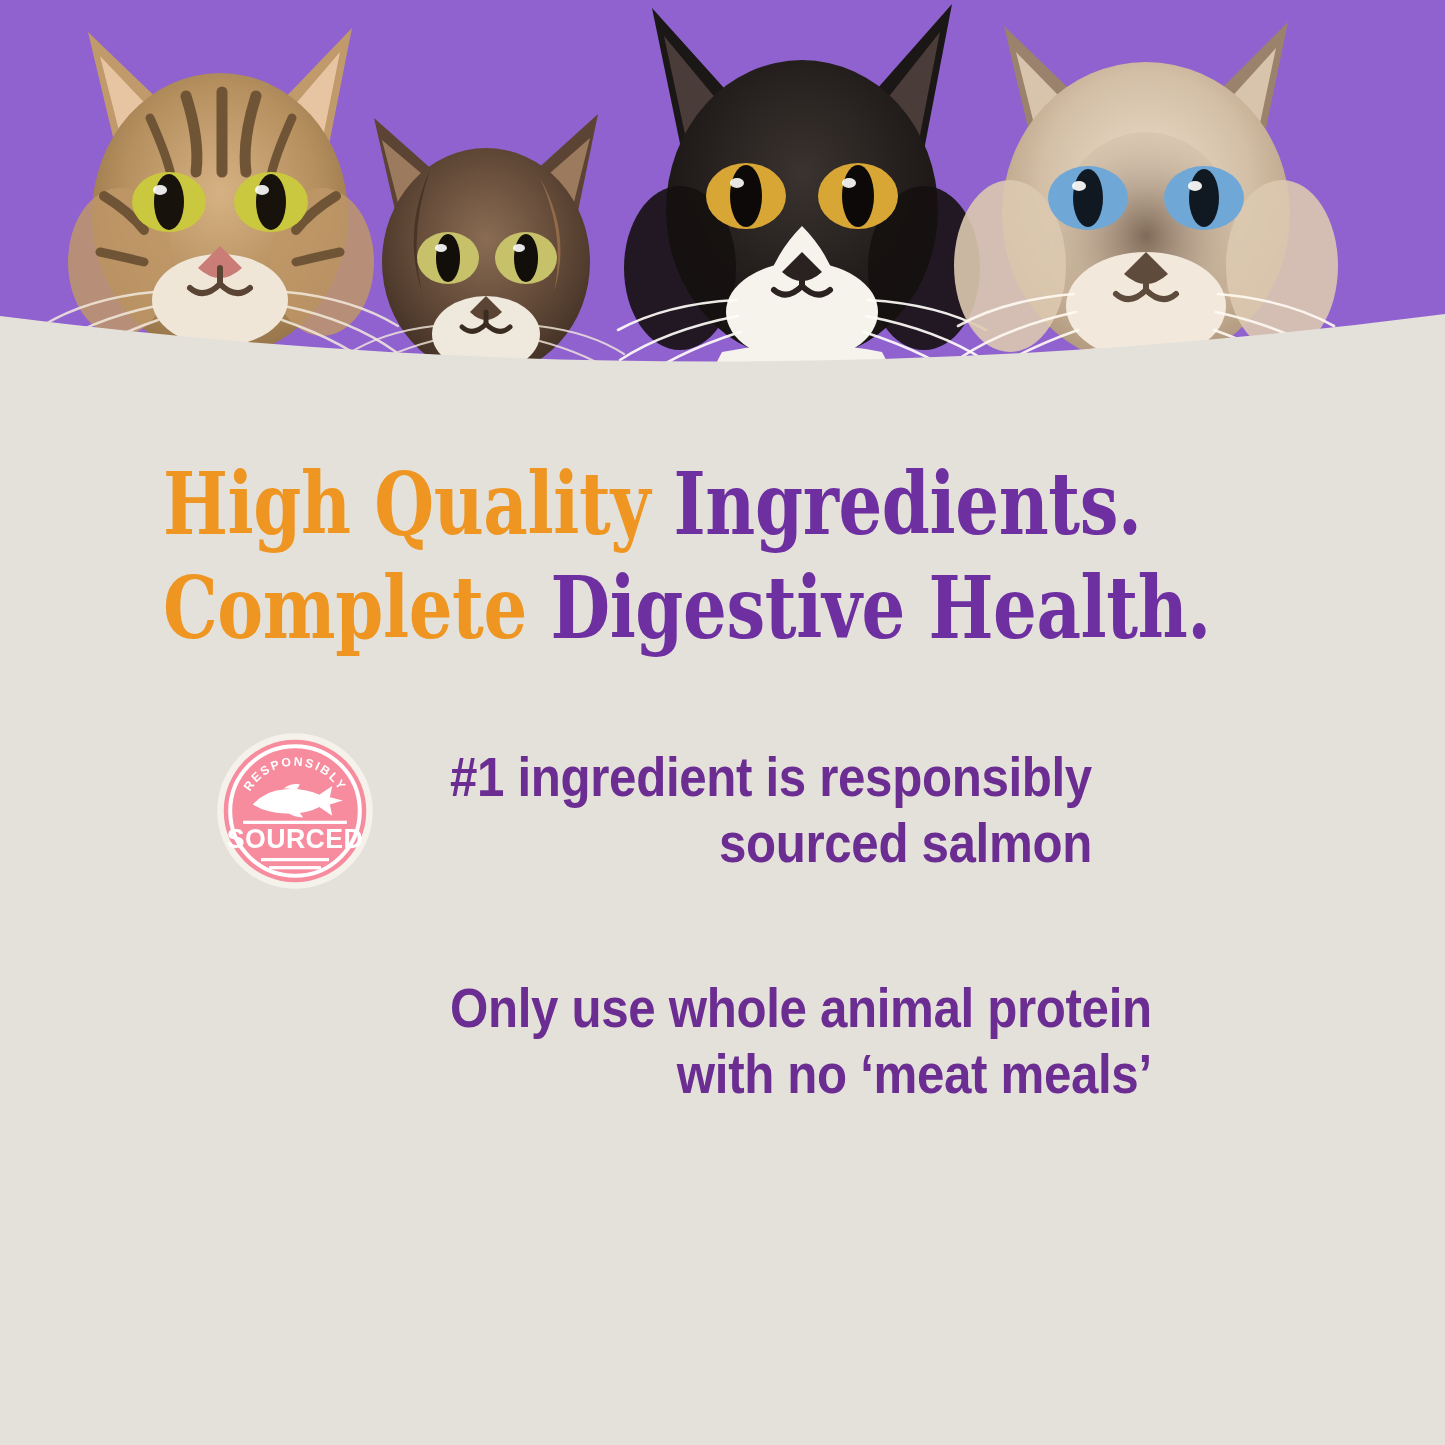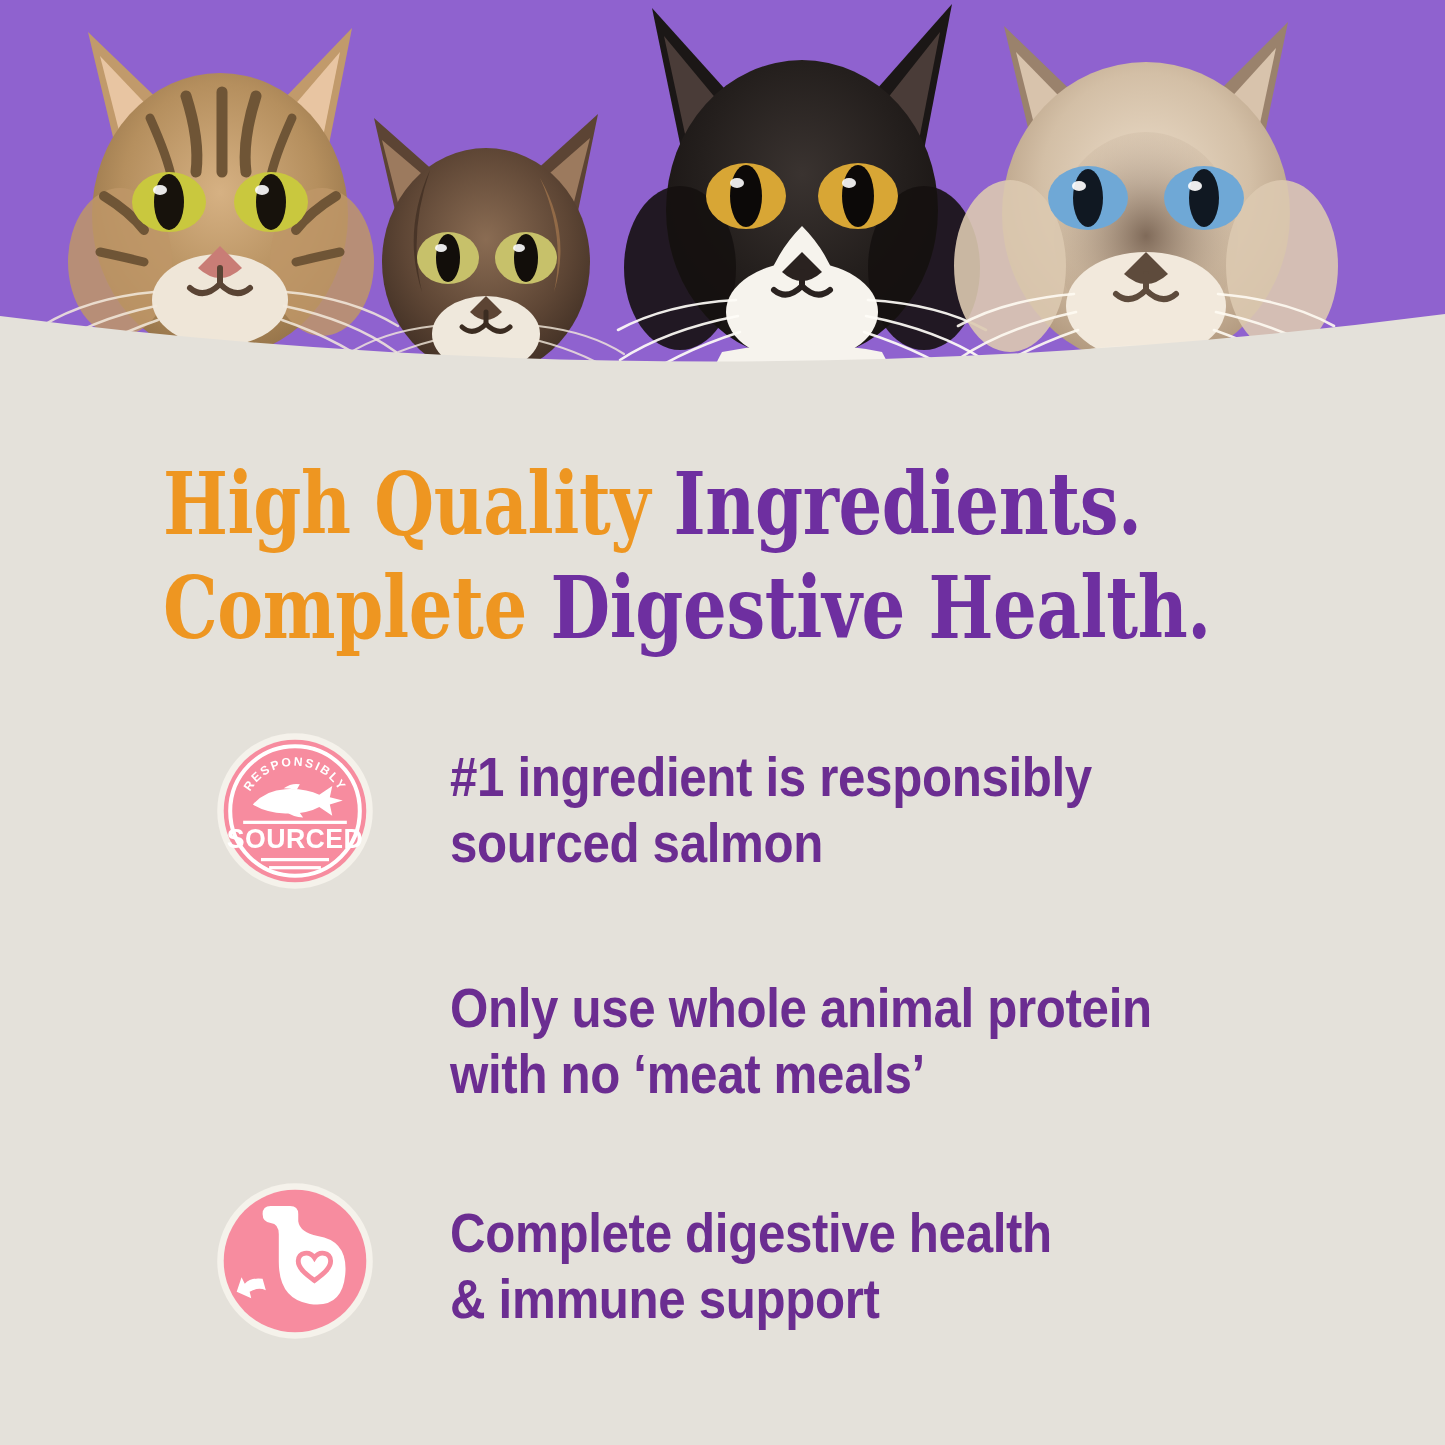--- a/index.html
+++ b/index.html
@@ -8,20 +8,21 @@
     background:#E4E1DA;
     font-family:"Liberation Sans", sans-serif;
     overflow:hidden;
   }
 
   #page {
     position:relative;
     width:1445px; height:1445px;
     background:#E4E1DA;
     overflow:hidden;
+    text-align:right;
   }
 
   
   #hero {
     position:absolute; left:0; top:0;
     width:1445px; height:420px;
     overflow:hidden;
   }
   #hero-bg {
     position:absolute; left:0; top:0;
@@ -307,58 +308,15 @@
       </div>
       <div class="feature-text">#1 ingredient is responsibly
 sourced salmon</div>
     </div>
 
     <div class="feature f2">
       <div class="feature-text">Only use whole animal protein
 with no ‘meat meals’</div>
     </div>
 
-    <div class="feature f3">
-      <div class="badge-wrap">
-        <svg class="badge-svg" viewBox="0 0 200 200">
-          <circle cx="100" cy="100" r="96" fill="#F5F2EB"></circle>
-          <circle cx="100" cy="100" r="88" fill="#F78C9F"></circle>
-
-          <g fill="#FFFFFF">
-            <path d="M70 32
-                     q-10 0 -10 10
-                     q0 10 10 11
-                     q10 1 10 14
-                     l0 34
-                     q0 46 38 52
-                     q40 6 44 -36
-                     q4 -42 -34 -48
-                     q-22 -4 -24 -18
-                     l0 -9
-                     q0 -10 -10 -10 Z"></path>
-            <path d="M60 122
-                     q-14 -2 -22 6
-                     l-4 -8
-                     l-6 18
-                     l18 8
-                     l-2 -8
-                     q10 -6 20 -2 Z"></path>
-          </g>
-
-          <path d="M96 96 q36 -4 44 16 q4 24 -20 30 q-28 6 -34 -16 q-4 -22 10 -30Z" fill="#F78C9F" opacity="0"></path>
-
-          <g>
-            <path d="M124 96
-                     c-6 -9 -20 -7 -20 4
-                     c0 10 12 18 20 24
-                     c8 -6 20 -14 20 -24
-                     c0 -11 -14 -13 -20 -4 Z" fill="#FFFFFF" stroke="#F78C9F" stroke-width="6"></path>
-          </g>
-
-          <path d="M96 128 q36 -2 52 2 q-2 16 -16 22 q-22 8 -34 -4 q-6 -10 -2 -20Z" fill="#F78C9F" opacity="0.0"></path>
-        </svg>
-      </div>
-      <div class="feature-text">Complete digestive health
-&amp; immune support</div>
-    </div>
 
   </div>
 </div>
 
 </body></html>

